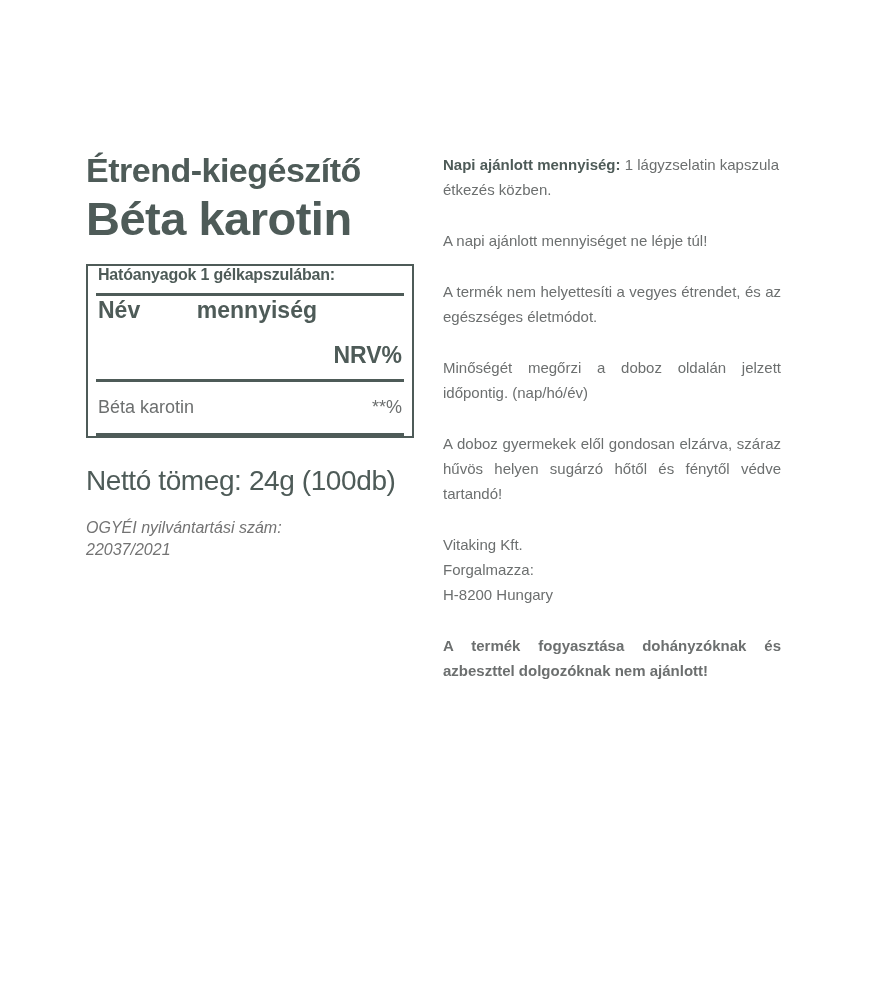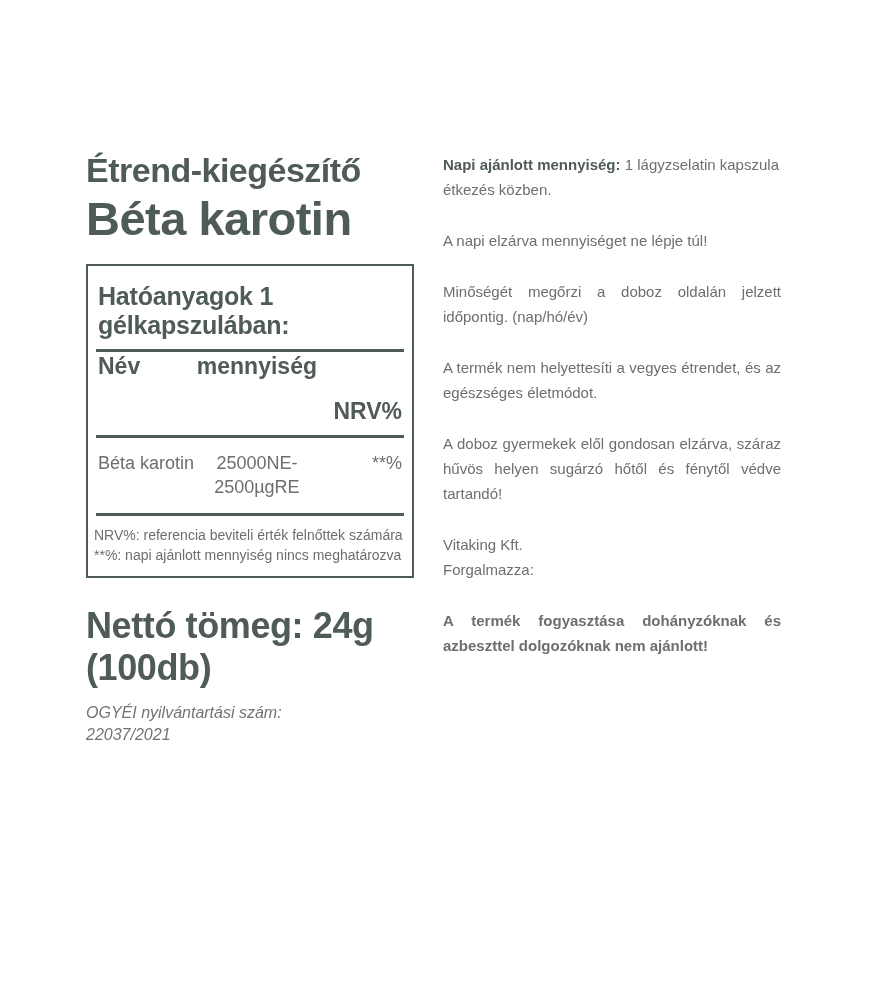--- a/index.html
+++ b/index.html
@@ -31,22 +31,22 @@
   .title{
     font-size:47px;font-weight:bold;color:var(--dark);
     line-height:56px;letter-spacing:-0.5px;
   }
   .supp-table{
     margin-top:17px;
     border:2px solid var(--dark);
     width:328px;
   }
   .t-header{
-    font-size:25px;font-weight:bold;color:var(--dark);
-    padding:16px 10px 9px 10px;letter-spacing:-0.2px;
+    font-size:16px;font-weight:bold;color:var(--dark);
+    padding:0 10px 9px 10px;letter-spacing:-0.2px;
   }
   .rule{height:3px;background:var(--dark);margin:0 8px;}
   .t-cols{
     display:flex;align-items:flex-start;
     font-size:23px;font-weight:bold;color:var(--dark);
     padding:1px 10px 10px 10px;
   }
   .t-cols .c1{flex:1.05;text-align:left;}
   .t-cols .c2{flex:1.35;text-align:center;}
   .t-cols .c3{flex:0.9;text-align:right;margin-top:45px;}
@@ -57,32 +57,32 @@
   }
   .t-row .c1{flex:1.05;text-align:left;}
   .t-row .c2{flex:1.35;text-align:center;}
   .t-row .c3{flex:0.9;text-align:right;}
   .t-foot{
     font-size:14px;color:var(--body);
     padding:9px 6px 11px 6px;line-height:20px;
   }
   .net-weight{
     margin-top:27px;
-    font-size:36px;font-weight:bold;color:var(--dark);
+    font-size:28px;font-weight:normal;color:var(--dark);
     letter-spacing:-0.4px;
   }
   .ingredients{
     margin-top:21px;
     font-size:16px;color:var(--body);line-height:21px;
     text-align:justify;
   }
   .ingredients .b{font-weight:bold;color:var(--dark);}
   .ingredients .i{font-style:italic;}
   .reg{
-    margin-top:13px;
+    margin-top:20px;
     font-style:italic;font-size:16px;color:var(--muted);line-height:22px;
   }
 
   
   .col-right p, .col-right .pblock{
     font-size:15px;color:var(--body);line-height:25px;
     margin:0 10px 26px 0;
   }
   .just{text-align:justify;}
   .lead-bold{font-weight:bold;color:var(--dark);}
@@ -102,55 +102,48 @@
         <div class="t-header">Hatóanyagok 1 gélkapszulában:</div>
         <div class="rule"></div>
         <div class="t-cols">
           <span class="c1">Név</span>
           <span class="c2">mennyiség</span>
           <span class="c3">NRV%</span>
         </div>
         <div class="rule"></div>
         <div class="t-row">
           <span class="c1">Béta karotin</span>
-          <span class="c2">
-            <div>25000NE-</div>
-            <div>2500µgRE</div>
-          </span>
           <span class="c3">**%</span>
         </div>
         <div class="rule"></div>
-        <div class="t-foot">
-          <div>NRV%: referencia beviteli érték felnőttek számára</div>
-          <div>**%: napi ajánlott mennyiség nincs meghatározva</div>
-        </div>
       </div>
 
       <div class="net-weight">Nettó tömeg: 24g (100db)</div>
 
 
       <div class="reg">
         <div>OGYÉI nyilvántartási szám:</div>
         <div>22037/2021</div>
       </div>
     </div>
 
     <div class="col-right">
       <p><span class="lead-bold">Napi ajánlott mennyiség:</span><span> 1 lágyzselatin kapszula étkezés közben.</span></p>
 
-      <p>A napi elzárva mennyiséget ne lépje túl!</p>
+      <p>A napi ajánlott mennyiséget ne lépje túl!</p>
+
+      <p class="just">A termék nem helyettesíti a vegyes étrendet, és az egészséges életmódot.</p>
 
       <p class="just">Minőségét megőrzi a doboz oldalán jelzett időpontig. (nap/hó/év)</p>
-
-      <p class="just">A termék nem helyettesíti a vegyes étrendet, és az egészséges életmódot.</p>
 
       <p class="just">A doboz gyermekek elől gondosan elzárva, száraz hűvös helyen sugárzó hőtől és fénytől védve tartandó!</p>
 
       <div class="pblock">
         <div>Vitaking Kft.</div>
         <div>Forgalmazza:</div>
+        <div>H-8200 Hungary</div>
       </div>
 
       <p class="just bold-dark">A termék fogyasztása dohányzóknak és azbeszttel dolgozóknak nem ajánlott!</p>
     </div>
 
   </div>
 </div>
 
 </body></html>

